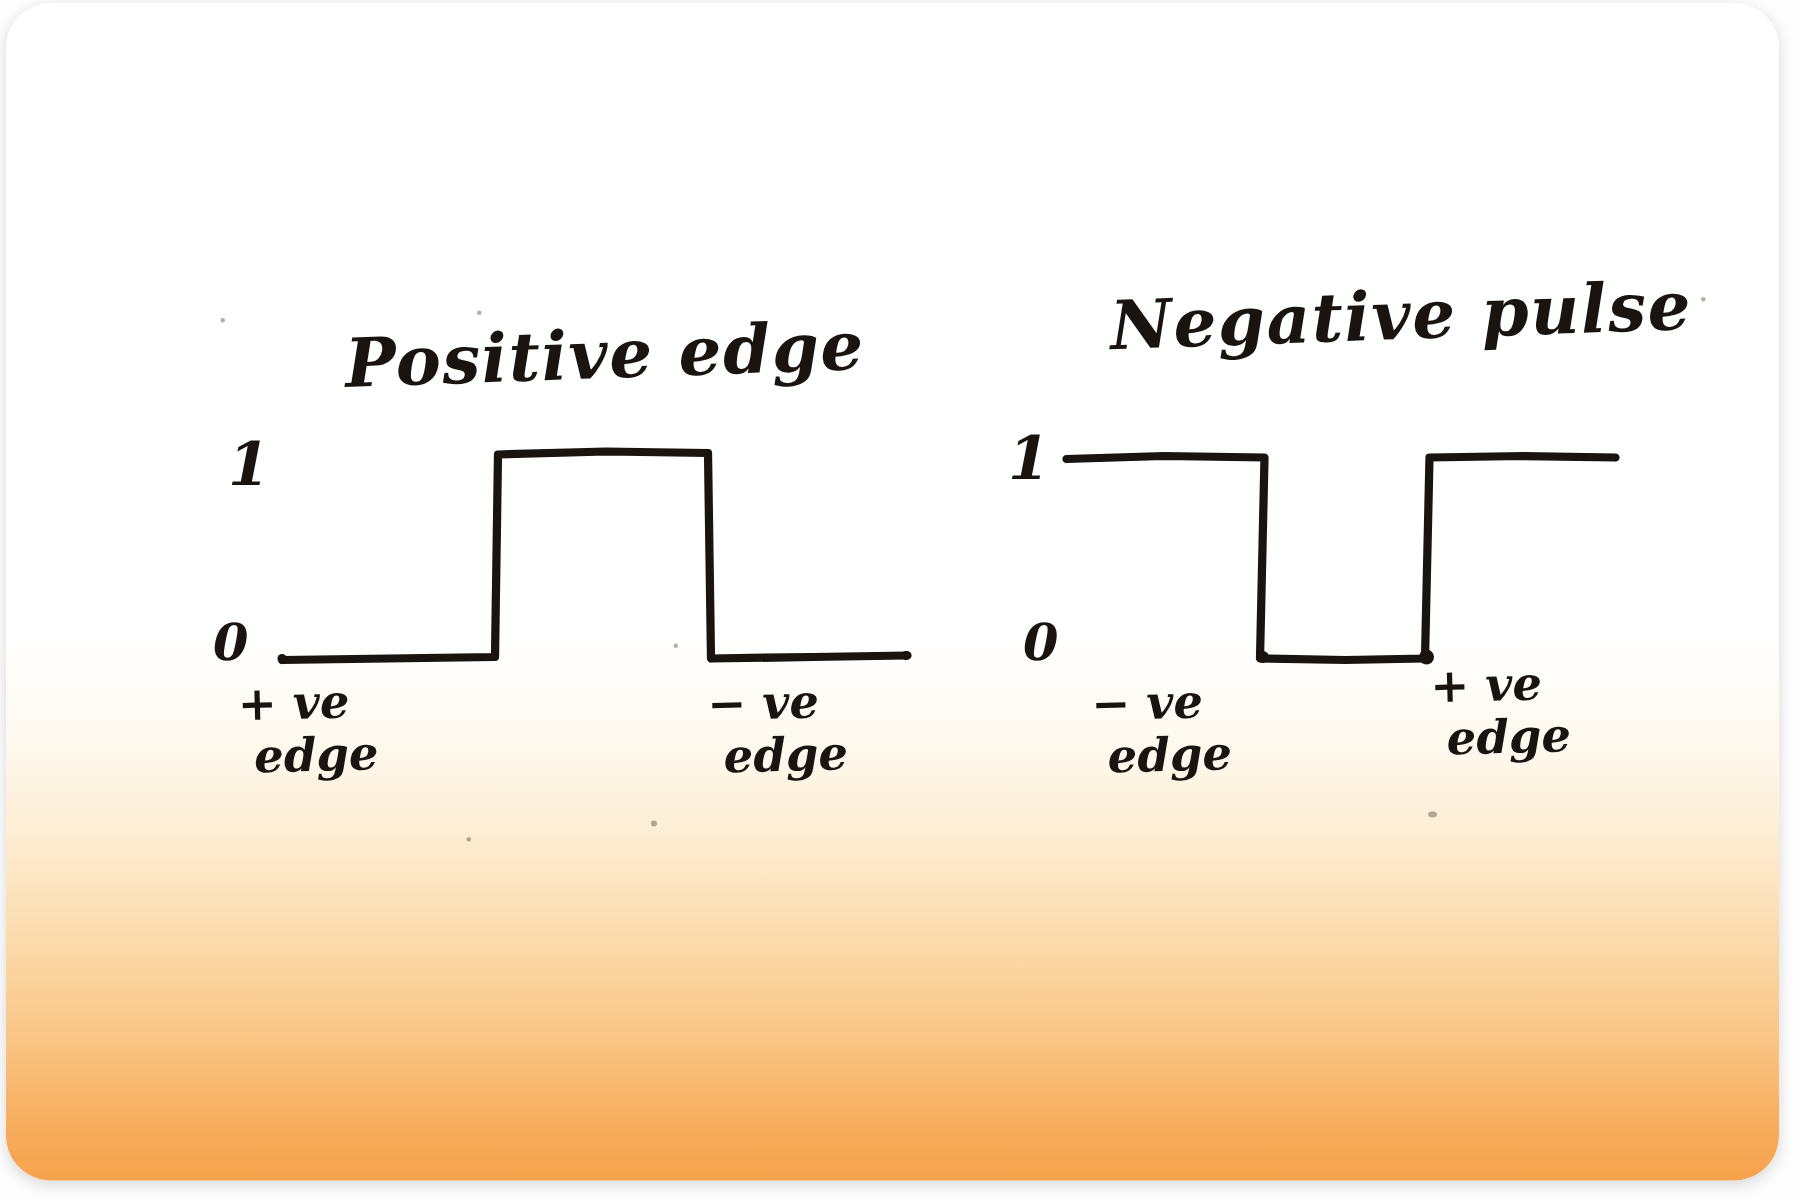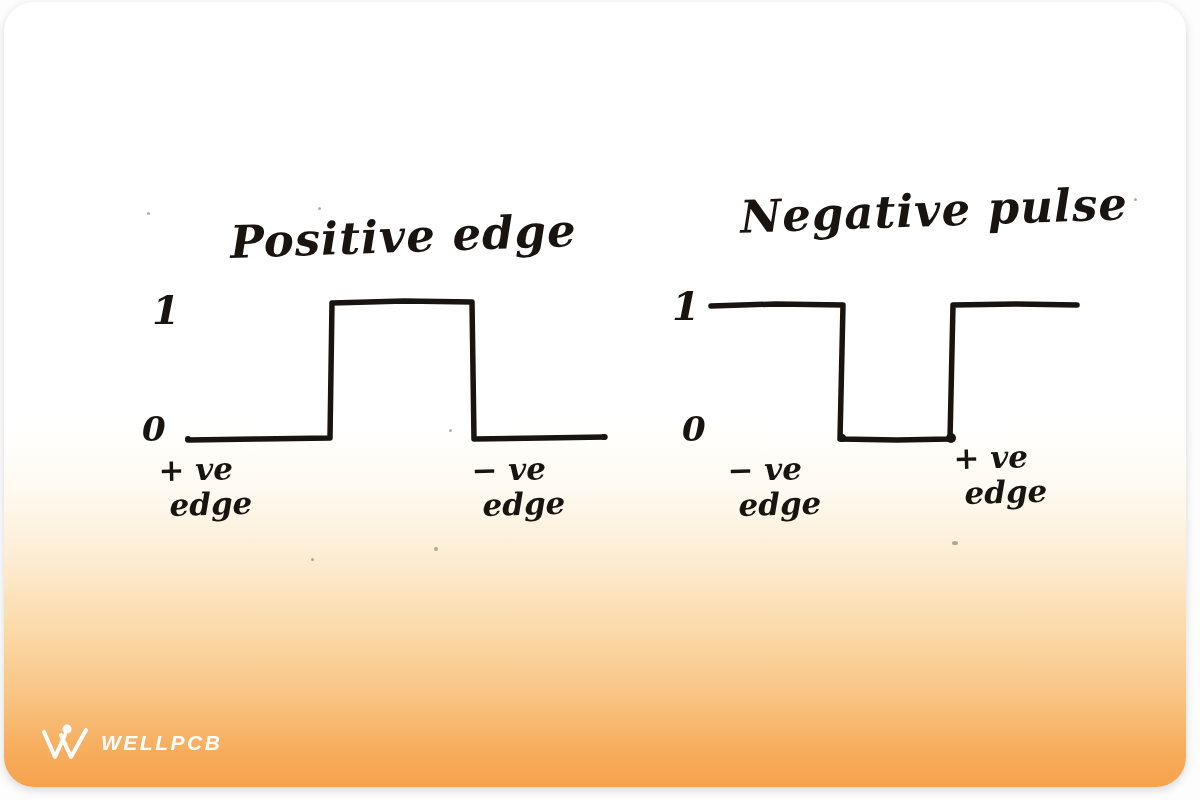--- a/index.html
+++ b/index.html
@@ -140,23 +140,15 @@
     </div>
 
     <div class="speck" style="left:143px; top:210px; width:3px; height:3px;"></div>
     <div class="speck" style="left:314px; top:205px; width:3px; height:3px;"></div>
     <div class="speck" style="left:445px; top:427px; width:3px; height:3px;"></div>
     <div class="speck" style="left:430px; top:545px; width:4px; height:4px;"></div>
     <div class="speck" style="left:307px; top:556px; width:3px; height:3px;"></div>
     <div class="speck" style="left:948px; top:539px; width:6px; height:4px;"></div>
     <div class="speck" style="left:1130px; top:196px; width:3px; height:3px;"></div>
 
-    <div class="logo">
-      <svg class="logo-icon" width="52" height="42" viewBox="0 0 52 42">
-        <path d="M4 10 L15 35 L25 13"></path>
-        <path d="M21 13 L31 35 L46 8"></path>
-        <circle cx="27" cy="7" r="2.6"></circle>
-      </svg>
-      <span class="logo-text">WELLPCB</span>
-    </div>
 
   </div>
 </div>
 
 </body></html>

